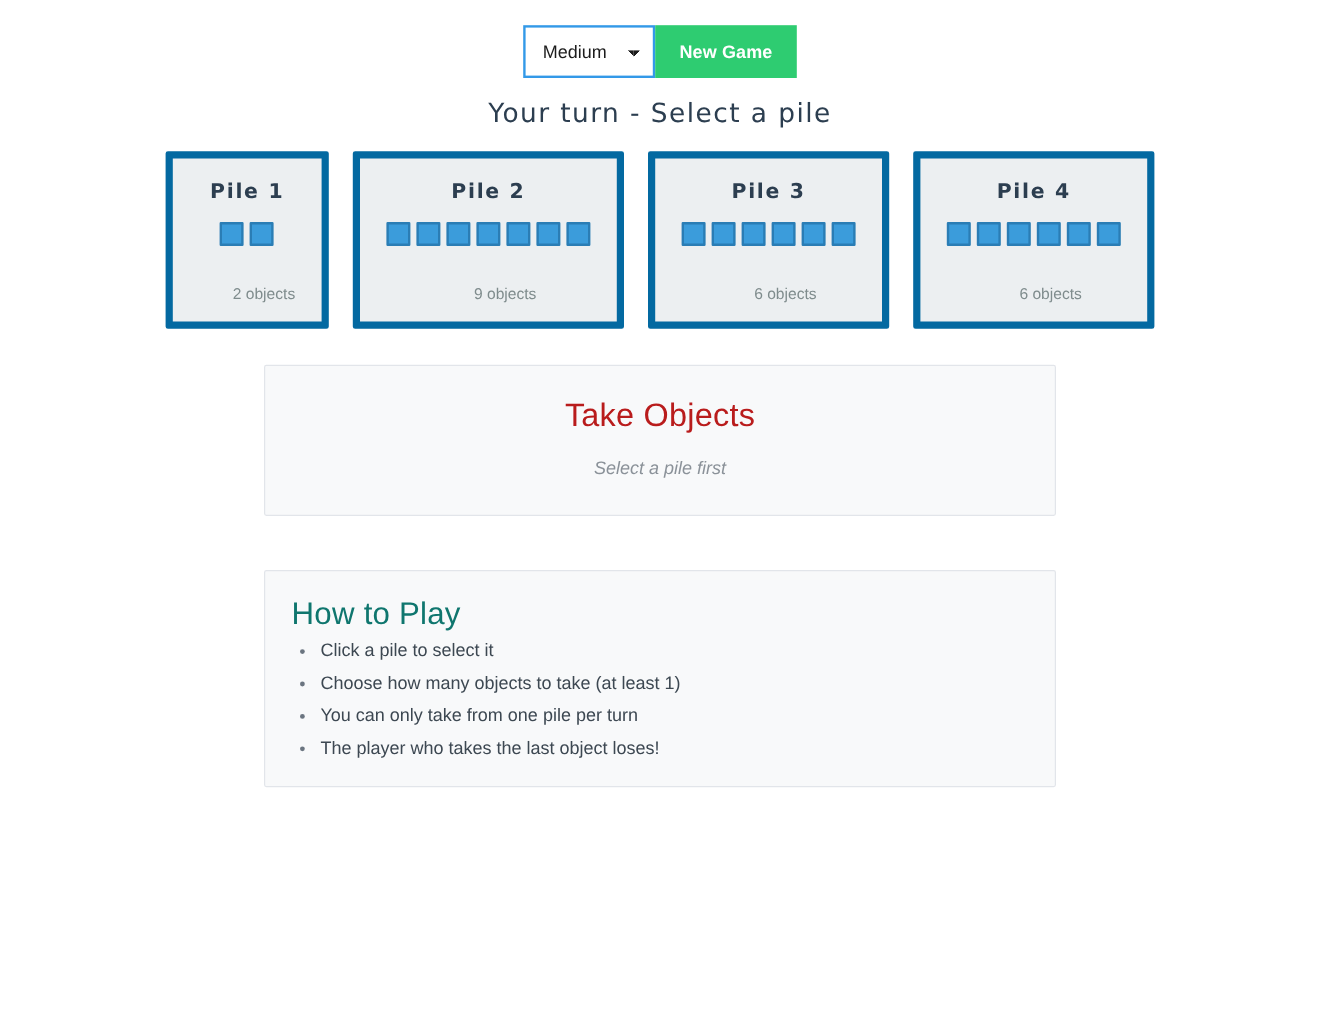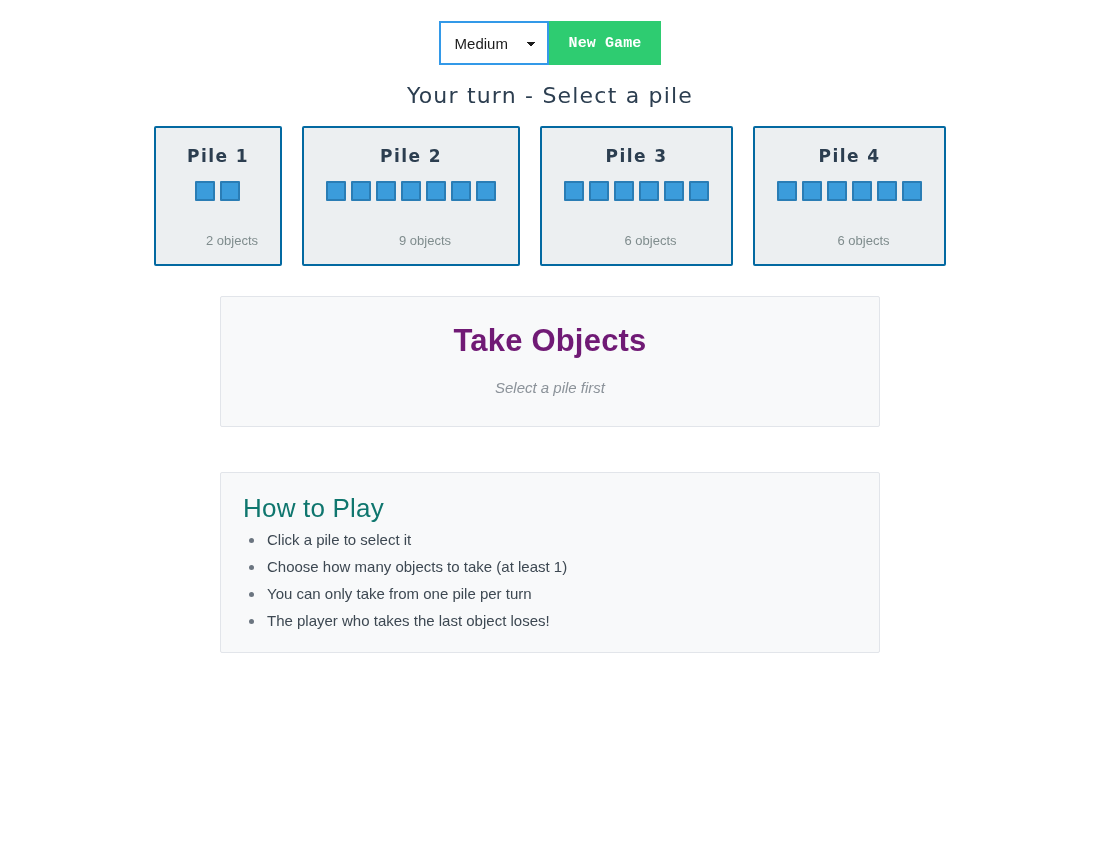--- a/index.html
+++ b/index.html
@@ -50,21 +50,21 @@
       calc(100% - 11px) 19px;
     background-size: 5px 5px, 5px 5px;
     background-repeat: no-repeat;
     cursor: pointer;
   }
   .new-game-btn {
     height: 44px;
     padding: 0 20px;
     font-size: 15px;
     font-weight: 700;
-    font-family: Liberation Mono, monospace;
+    font-family: Liberation Sans, sans-serif;
     color: #ffffff;
     background: #2ecc71;
     border: none;
     border-radius: 0;
     cursor: pointer;
     letter-spacing: 0.1px;
   }
 
   
   .status-heading {
@@ -82,21 +82,21 @@
     display: flex;
     flex-wrap: wrap;
     justify-content: center;
     align-items: flex-start;
     gap: 20px;
     margin-top: 18px;
     padding: 0 120px;
   }
   .pile {
     background: #eceff1;
-    border: 2px solid #0369a1;
+    border: 6px solid #0369a1;
     border-radius: 2px;
     padding: 14px 22px 16px 22px;
     min-width: 96px;
     cursor: pointer;
     text-align: center;
     display: flex;
     flex-direction: column;
     align-items: center;
   }
   .pile-title {
@@ -134,23 +134,23 @@
     background: #f8f9fa;
     border: 1px solid #e2e5ea;
     border-radius: 2px;
   }
   .take-panel {
     margin-top: 30px;
     padding: 26px 20px 30px 20px;
     text-align: center;
   }
   .take-title {
-    font-size: 31px;
-    font-weight: 700;
-    color: #701a75;
+    font-size: 27px;
+    font-weight: 400;
+    color: #b91c1c;
     margin: 0;
     letter-spacing: 0.2px;
   }
   .take-hint {
     margin: 20px 0 0 0;
     font-size: 15px;
     font-style: italic;
     color: #8b9299;
   }
 

